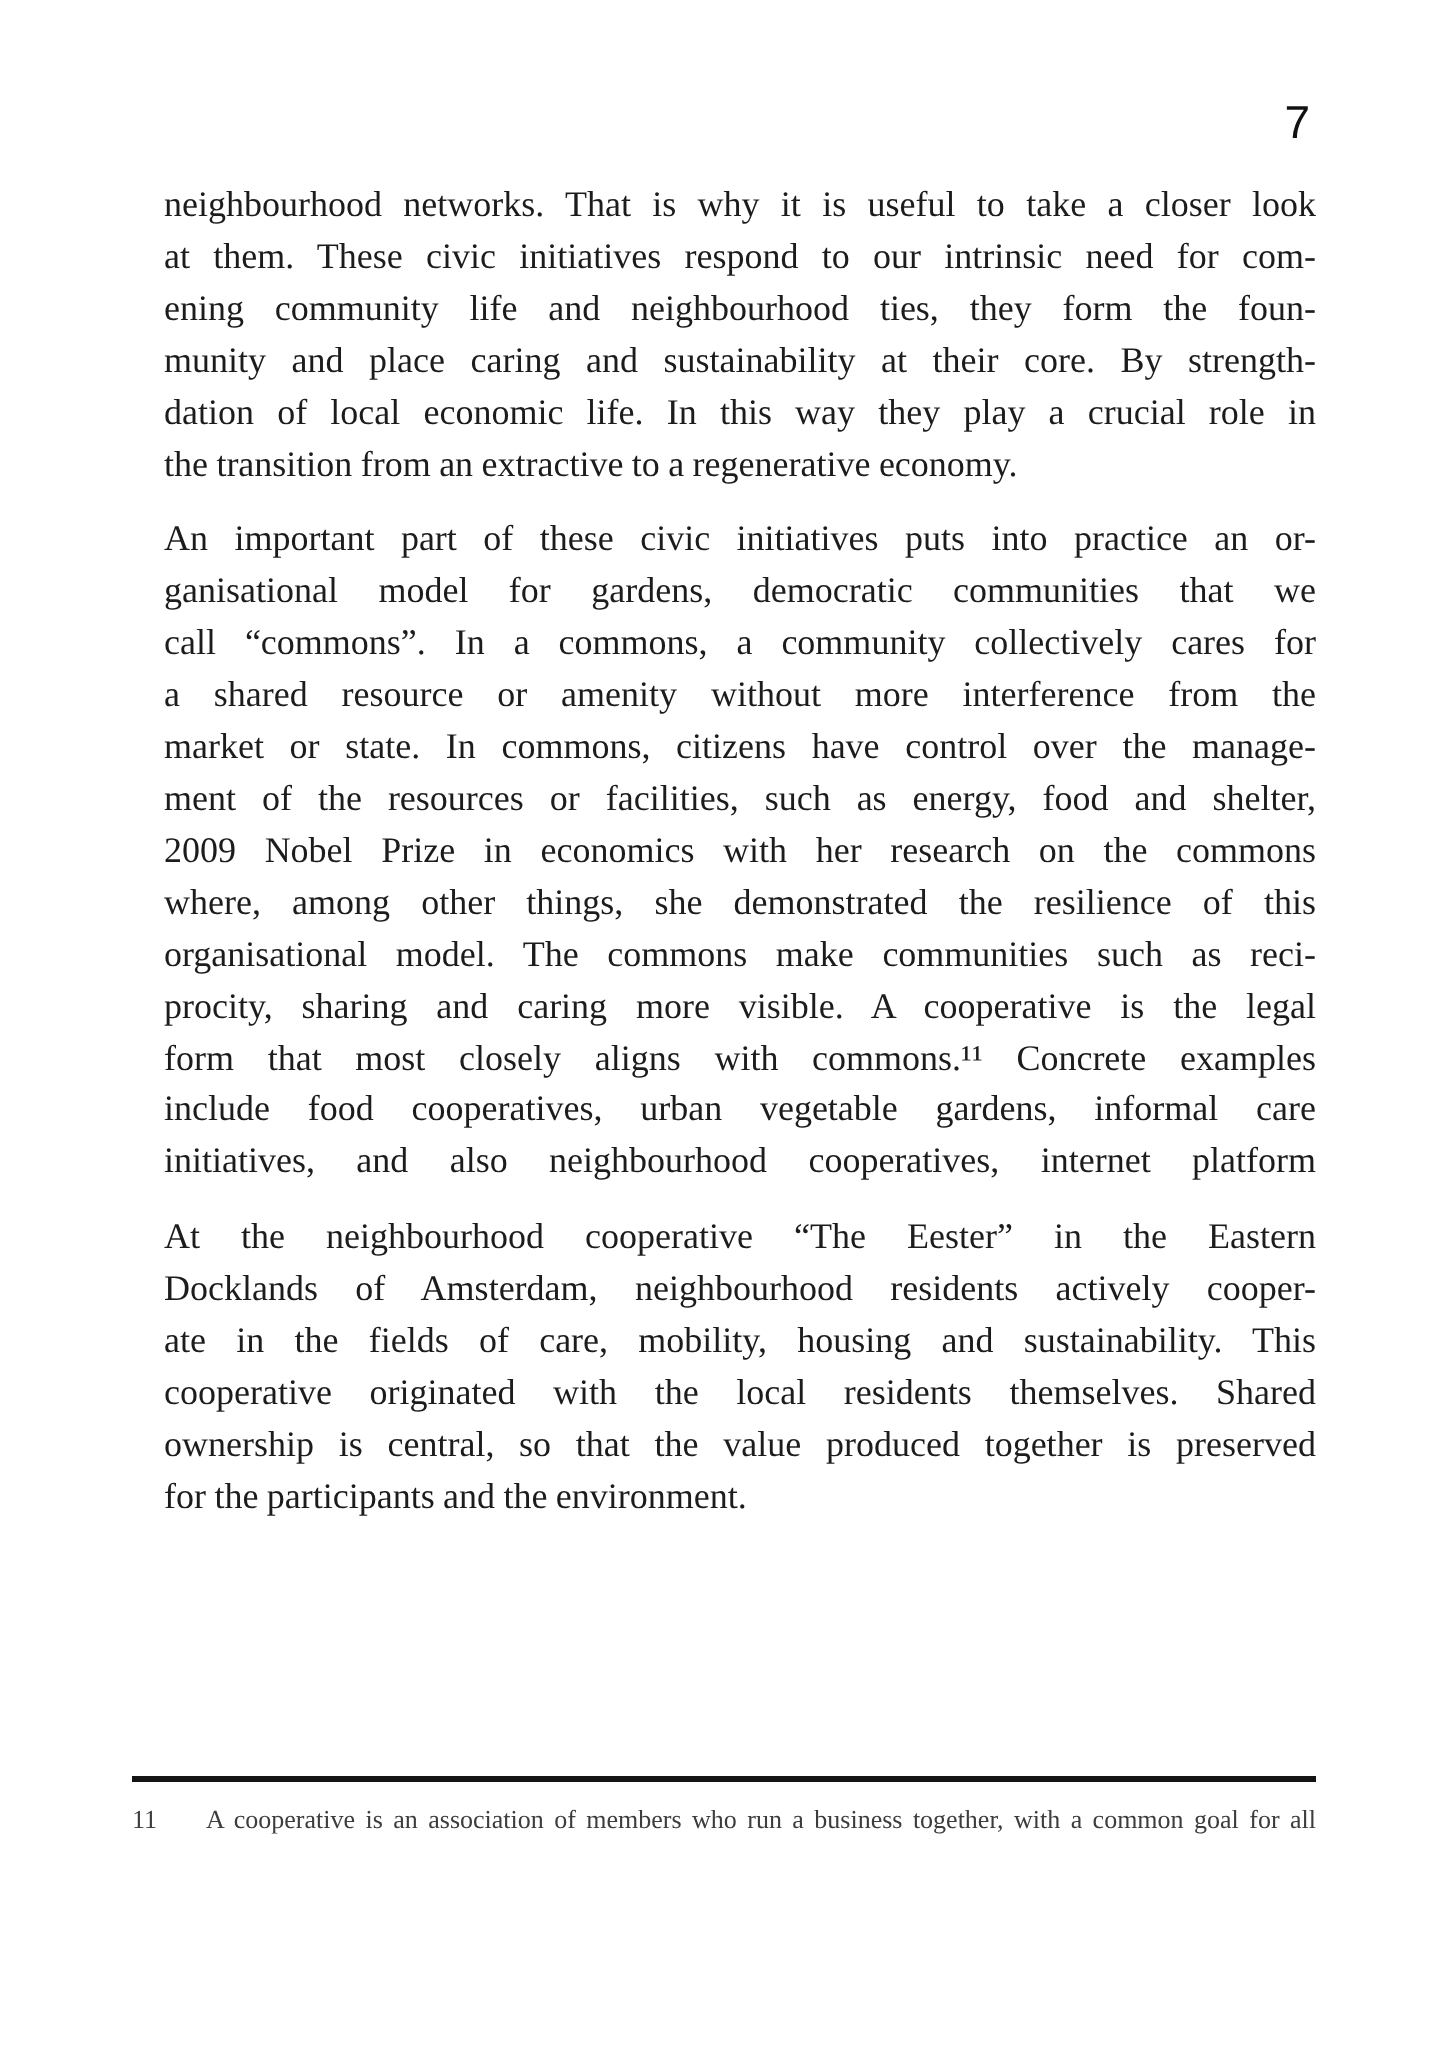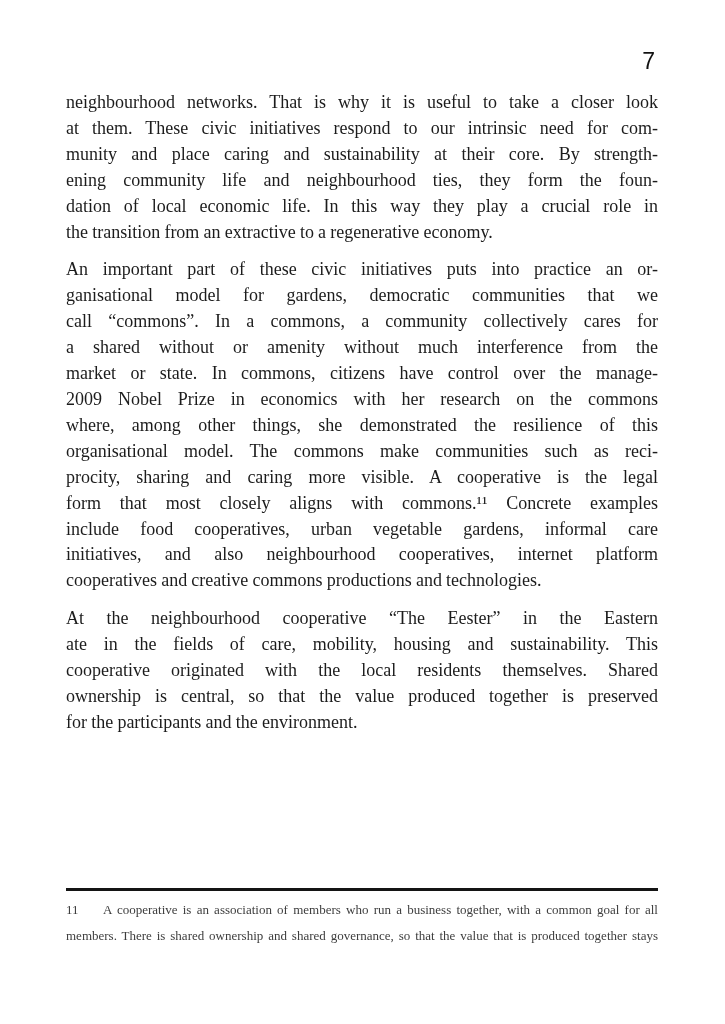--- a/index.html
+++ b/index.html
@@ -29,21 +29,21 @@
     line-height: 26px;
     color: #111111;
   }
   .body-text {
     position: absolute;
     left: 66px;
     top: 90px;
     width: 592px;
   }
   .para {
-    margin: 0 0 12px 0;
+    margin: 0 0 12px 16px;
   }
   .line {
     font-size: 18px;
     line-height: 25.9px;
     text-align: justify;
     text-align-last: justify;
     word-spacing: -0.3px;
     white-space: normal;
   }
   .line.last {
@@ -77,50 +77,50 @@
 <body>
 
 <main class="page">
 
   <div class="page-number">7</div>
 
   <section class="body-text" id="paragraphs">
       <div class="para">
         <div class="line">neighbourhood networks. That is why it is useful to take a closer look</div>
         <div class="line">at them. These civic initiatives respond to our intrinsic need for com-</div>
+        <div class="line">ening community life and neighbourhood ties, they form the foun-</div>
         <div class="line">munity and place caring and sustainability at their core. By strength-</div>
-        <div class="line">ening community life and neighbourhood ties, they form the foun-</div>
         <div class="line">dation of local economic life. In this way they play a crucial role in</div>
         <div class="line last">the transition from an extractive to a regenerative economy.</div>
       </div>
       <div class="para">
         <div class="line">An important part of these civic initiatives puts into practice an or-</div>
         <div class="line">ganisational model for gardens, democratic communities that we</div>
         <div class="line">call “commons”. In a commons, a community collectively cares for</div>
-        <div class="line">a shared without or amenity without much interference from the</div>
+        <div class="line">a shared resource or amenity without more interference from the</div>
         <div class="line">market or state. In commons, citizens have control over the manage-</div>
+        <div class="line">ment of the resources or facilities, such as energy, food and shelter,</div>
         <div class="line">2009 Nobel Prize in economics with her research on the commons</div>
         <div class="line">where, among other things, she demonstrated the resilience of this</div>
         <div class="line">organisational model. The commons make communities such as reci-</div>
         <div class="line">procity, sharing and caring more visible. A cooperative is the legal</div>
         <div class="line">form that most closely aligns with commons.¹¹ Concrete examples</div>
         <div class="line">include food cooperatives, urban vegetable gardens, informal care</div>
         <div class="line">initiatives, and also neighbourhood cooperatives, internet platform</div>
-        <div class="line last">cooperatives and creative commons productions and technologies.</div>
       </div>
       <div class="para">
         <div class="line">At the neighbourhood cooperative “The Eester” in the Eastern</div>
+        <div class="line">Docklands of Amsterdam, neighbourhood residents actively cooper-</div>
         <div class="line">ate in the fields of care, mobility, housing and sustainability. This</div>
         <div class="line">cooperative originated with the local residents themselves. Shared</div>
         <div class="line">ownership is central, so that the value produced together is preserved</div>
         <div class="line last">for the participants and the environment.</div>
       </div>
     </section>
 
   <footer class="footnote">
     <div class="footnote-rule"></div>
     <div id="footnote-lines">
         <div class="line"><span class="fn-marker">11</span>A cooperative is an association of members who run a business together, with a common goal for all</div>
-        <div class="line">members. There is shared ownership and shared governance, so that the value that is produced together stays</div>
       </div>
   </footer>
 
 </main>
 
 </body></html>

